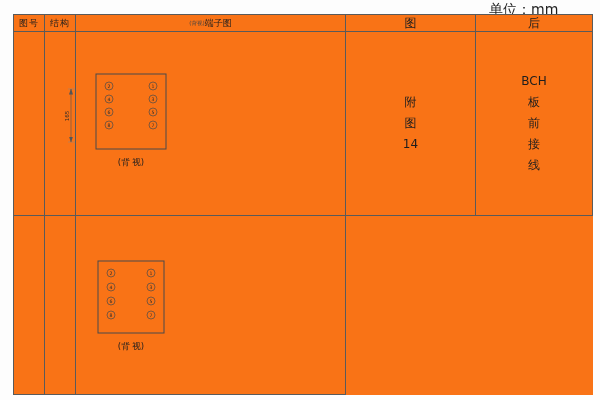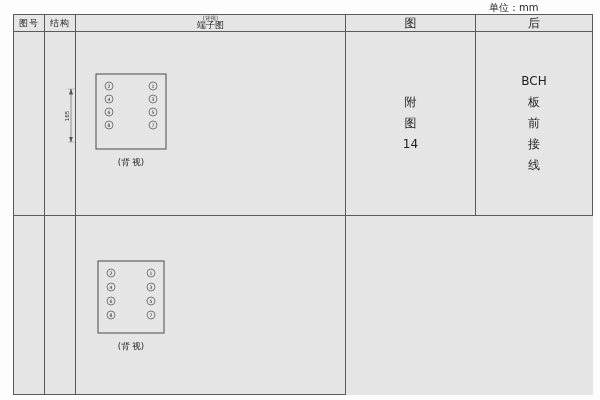--- a/index.html
+++ b/index.html
@@ -1,21 +1,21 @@
 <!DOCTYPE html>
 <html><head>
 <meta charset="utf-8">
 <style>
 *{margin:0;padding:0;box-sizing:border-box}
 html,body{width:600px;height:400px;background:#fdfdfd;font-family:"DejaVu Sans","Liberation Sans",sans-serif;position:relative;overflow:hidden}
-.unit{position:absolute;left:489px;top:1px;font-size:10px;color:#1e1e1e}
-.tbl{position:absolute;left:13px;top:14px;display:grid;grid-template-columns:31px 31px 270px 130px 117px;grid-template-rows:17px 184px 179px;border-top:1px solid #5a5a5a;border-left:1px solid #5a5a5a;background:#e5e5e5}
+.unit{position:absolute;left:489px;top:1px;font-size:14px;color:#1e1e1e}
+.tbl{position:absolute;left:13px;top:14px;display:grid;grid-template-columns:31px 31px 270px 130px 117px;grid-template-rows:17px 184px 179px;border-top:1px solid #5a5a5a;border-left:1px solid #5a5a5a;background:#f97316}
 .cell{border-right:1px solid #5a5a5a;border-bottom:1px solid #5a5a5a;position:relative;overflow:hidden}
 .hd{display:flex;align-items:center;justify-content:center;font-size:9px;color:#1e1e1e;letter-spacing:1px}
-.hd-term{flex-direction:column;line-height:1;letter-spacing:0}
+.hd-term{flex-direction:row;line-height:1;letter-spacing:0}
 .hd-small{font-size:5.5px;color:#444;margin-bottom:-1px}
 .vtext{display:flex;align-items:center;justify-content:center;font-size:12px;color:#1e1e1e;text-align:center;white-space:pre-line;line-height:1.75}
 svg{display:block}
 .part{fill:none;stroke:#4a4a4a;stroke-width:1}
 .thin{fill:none;stroke:#4a4a4a;stroke-width:.7}
 .cl{fill:none;stroke:#8a8a8a;stroke-width:.55;stroke-dasharray:7 2 1.5 2}
 .dim{stroke:#555;stroke-width:.6;fill:none}
 .ext{stroke:#8a8a8a;stroke-width:.5;fill:none}
 .slot{fill:#9a9a9a;stroke:#555;stroke-width:.7}
 .hole{fill:#555;stroke:none}

